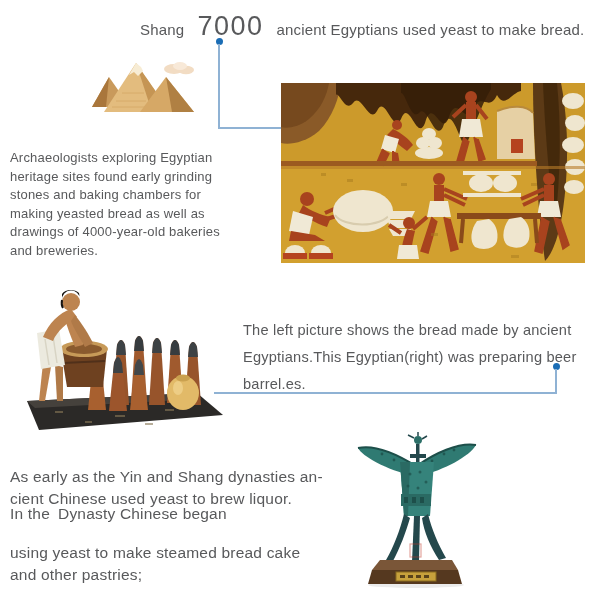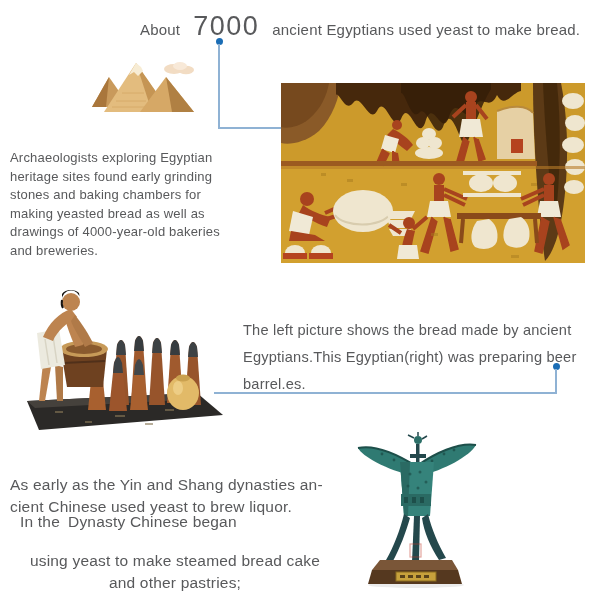--- a/index.html
+++ b/index.html
@@ -9,38 +9,38 @@
   .page{
     position:relative;width:600px;height:595px;background:var(--bg);
     font-family:"Liberation Sans","DejaVu Sans",sans-serif;color:var(--text);
     overflow:hidden;letter-spacing:0.2px;
   }
   .abs{position:absolute;}
   .txt{color:var(--text);}
   .pre{white-space:pre-line;}
   .header-row{display:flex;align-items:baseline;gap:13px;}
   .t15{font-size:15px;line-height:20px;}
-  .t155{font-size:15.5px;line-height:22px;margin-top:8px;}
+  .t155{font-size:15.5px;line-height:22px;}
   .big-number{font-size:27px;letter-spacing:1.5px;font-weight:400;}
   .big-han{font-size:37px;letter-spacing:1px;font-weight:400;}
   .para-left{font-size:13px;line-height:18.5px;width:268px;}
   .caption{font-size:14.6px;line-height:27px;width:350px;}
   .han-row{display:flex;align-items:baseline;gap:8px;}
   .vline{width:2px;background:var(--line);}
   .hline{height:2px;background:var(--line);}
   .cdot{width:7px;height:7px;border-radius:50%;background:var(--dot);}
   svg{display:block;}
 </style>
 </head>
 <body>
 
 <div class="page">
 
   <div class="abs header-row" style="left:140px;top:11px;">
-    <span class="t15 txt">About</span>
+    <span class="t15 txt">Shang</span>
     <span class="big-number txt">7000</span>
     <span class="t15 txt">ancient Egyptians used yeast to make bread.</span>
   </div>
 
   <div class="abs cdot" style="left:216px;top:38px;"></div>
   <div class="abs vline" style="left:218px;top:44px;height:85px;"></div>
   <div class="abs hline" style="left:218px;top:127px;width:64px;"></div>
 
   <div class="abs" style="left:92px;top:55px;">
     <svg width="115" height="65" viewBox="0 0 115 65">
@@ -281,25 +281,25 @@
 Egyptians.This Egyptian(right) was preparing beer
 barrel.es.</div>
 
   <div class="abs cdot" style="left:553px;top:363px;"></div>
   <div class="abs vline" style="left:555px;top:369px;height:25px;"></div>
   <div class="abs hline" style="left:214px;top:392px;width:343px;"></div>
 
   <div class="abs t155 pre txt" style="left:10px;top:466px;width:330px;">As early as the Yin and Shang dynasties an-
 cient Chinese used yeast to brew liquor.</div>
 
-  <div class="abs han-row" style="left:20px;top:503px;">
+  <div class="abs han-row" style="left:10px;top:503px;">
     <span class="t155 txt">In the</span>
     <span class="t155 txt">Dynasty Chinese began</span>
   </div>
-  <div class="abs t155 pre txt" style="left:10px;top:542px;width:330px;text-align:center;">using yeast to make steamed bread cake
+  <div class="abs t155 pre txt" style="left:10px;top:542px;width:330px;">using yeast to make steamed bread cake
 and other pastries;</div>
 
   <div class="abs" style="left:352px;top:432px;">
     <svg width="130" height="156" viewBox="0 0 130 156">
       <ellipse cx="64" cy="153" rx="48" ry="3" fill="#000000" opacity="0.08"></ellipse>
 
       <g>
         <rect x="64" y="12" width="3.5" height="18" fill="#24484c"></rect>
         <circle cx="66" cy="8" r="4" fill="#2c6f68"></circle>
         <path d="M62,6 L56,3 M70,7 L75,4 M66,4 L66,0" stroke="#24484c" stroke-width="1.5"></path>

